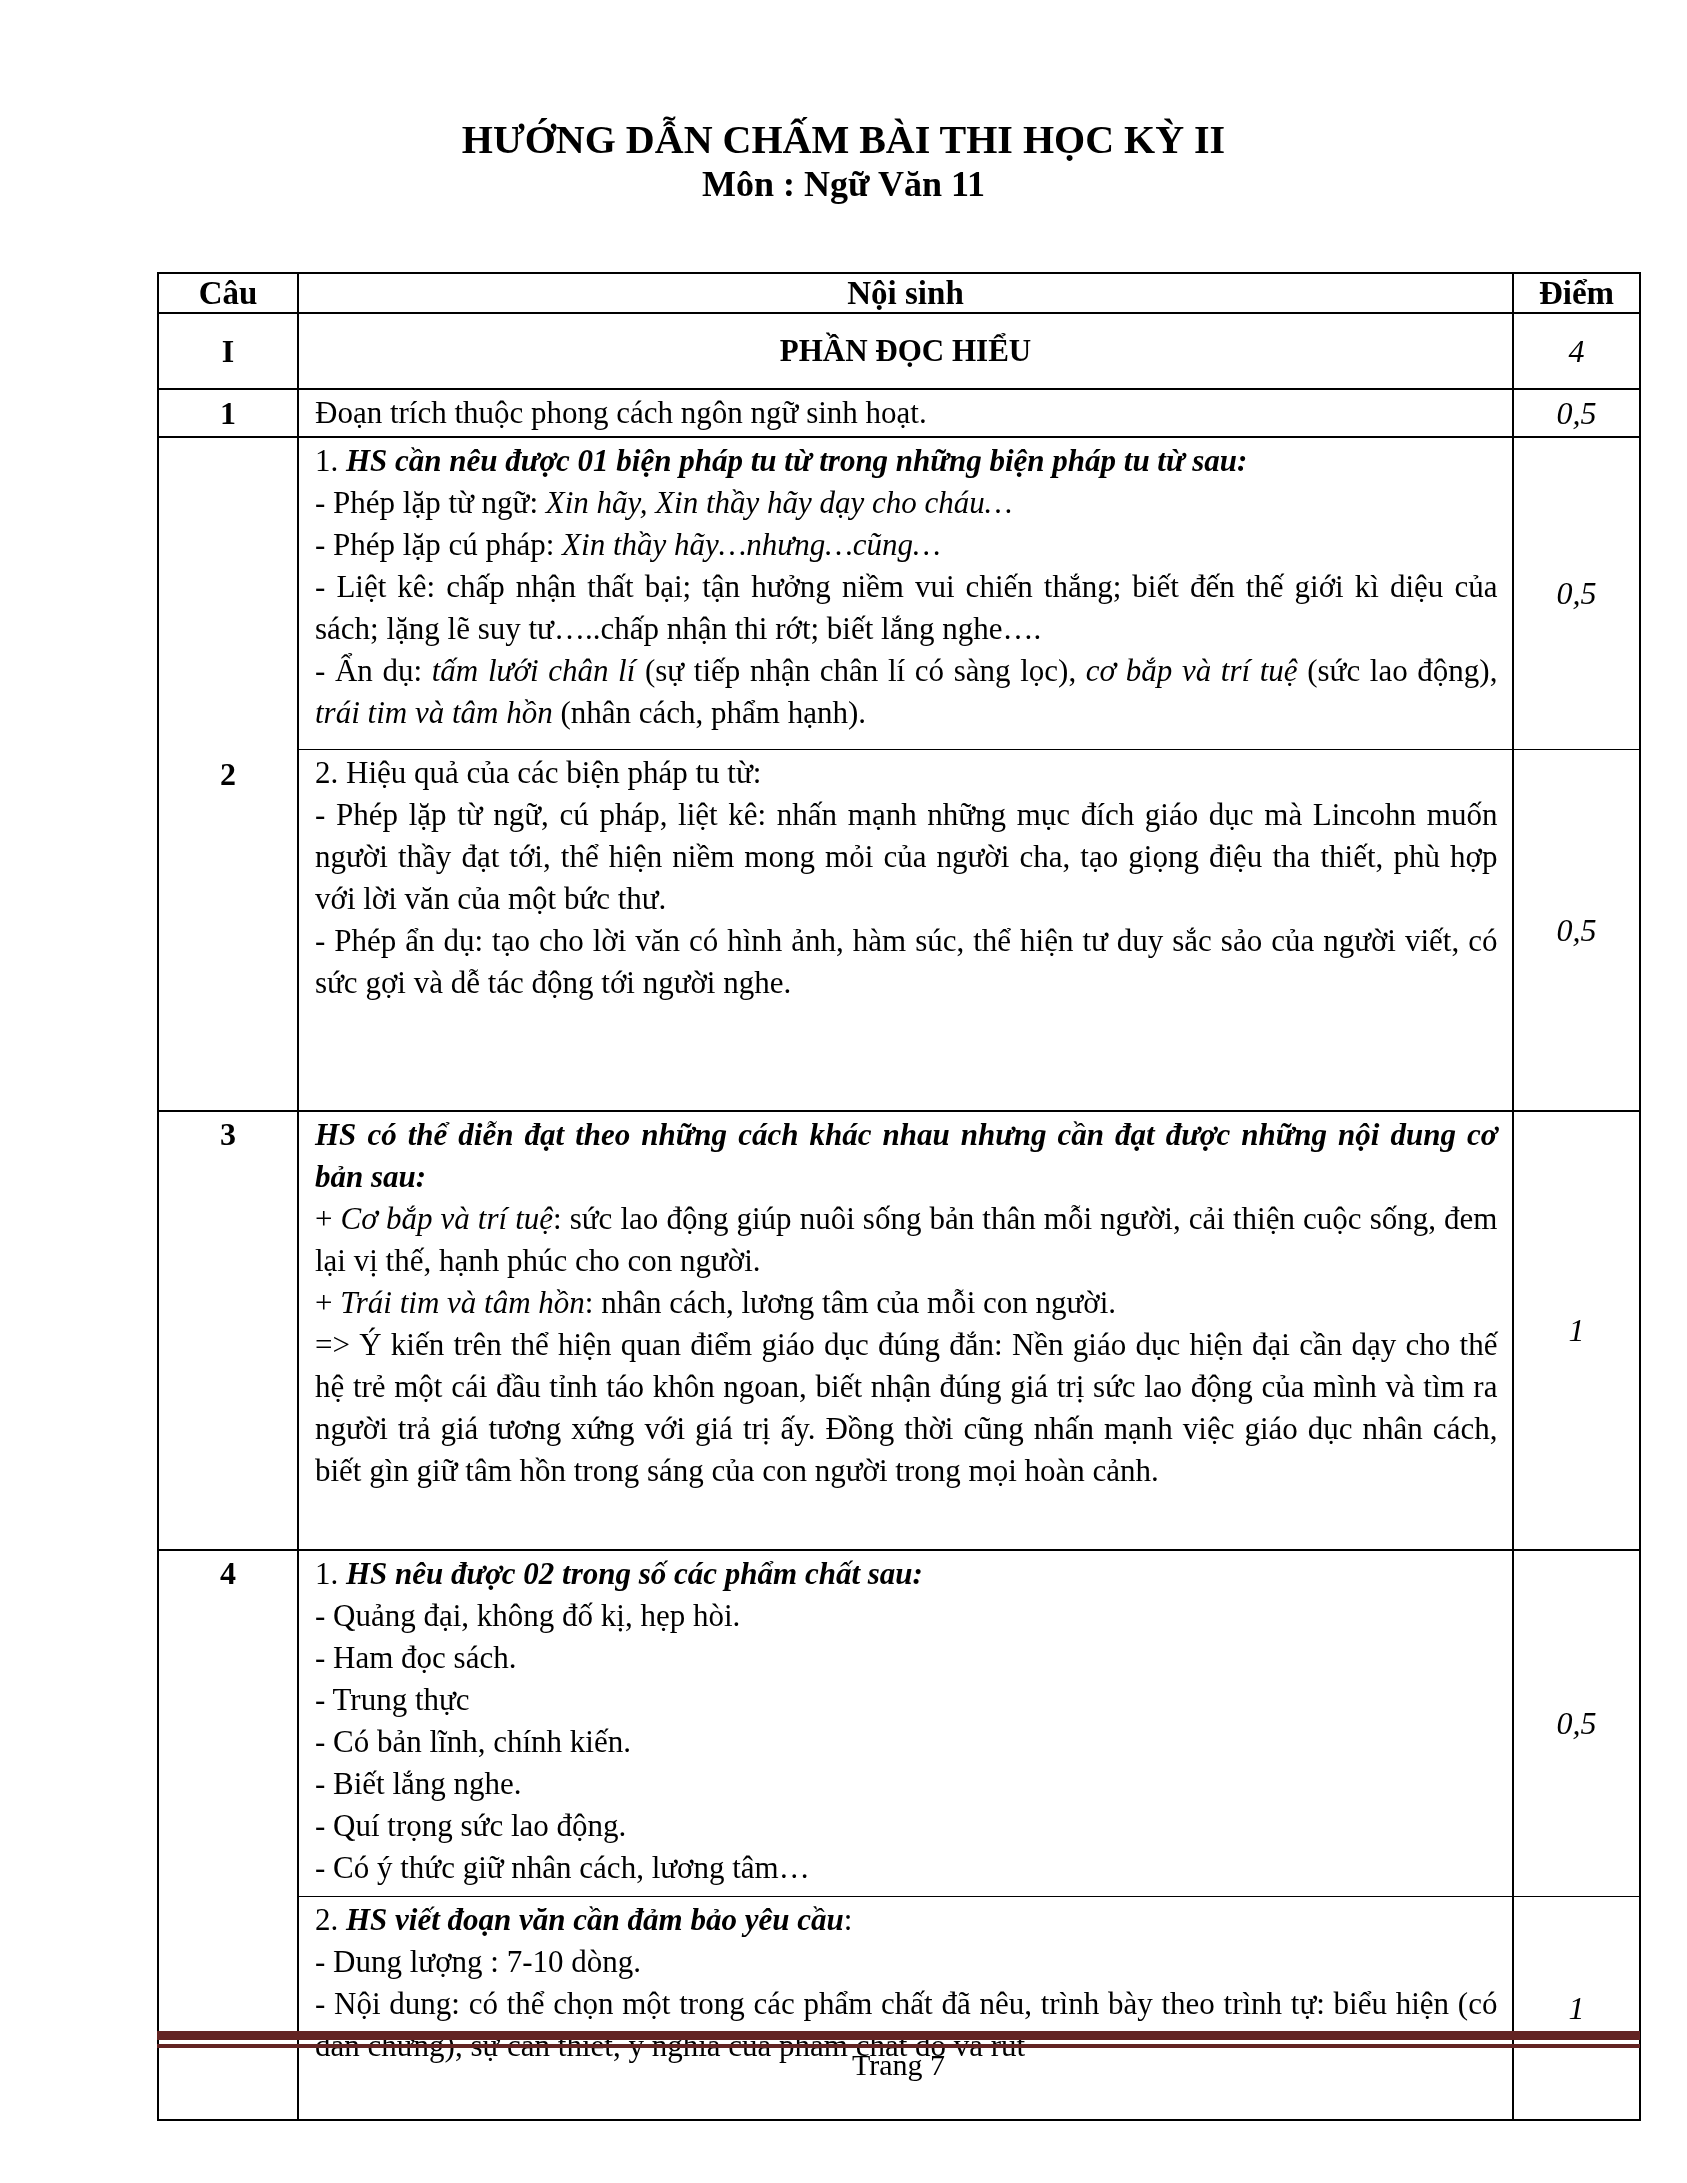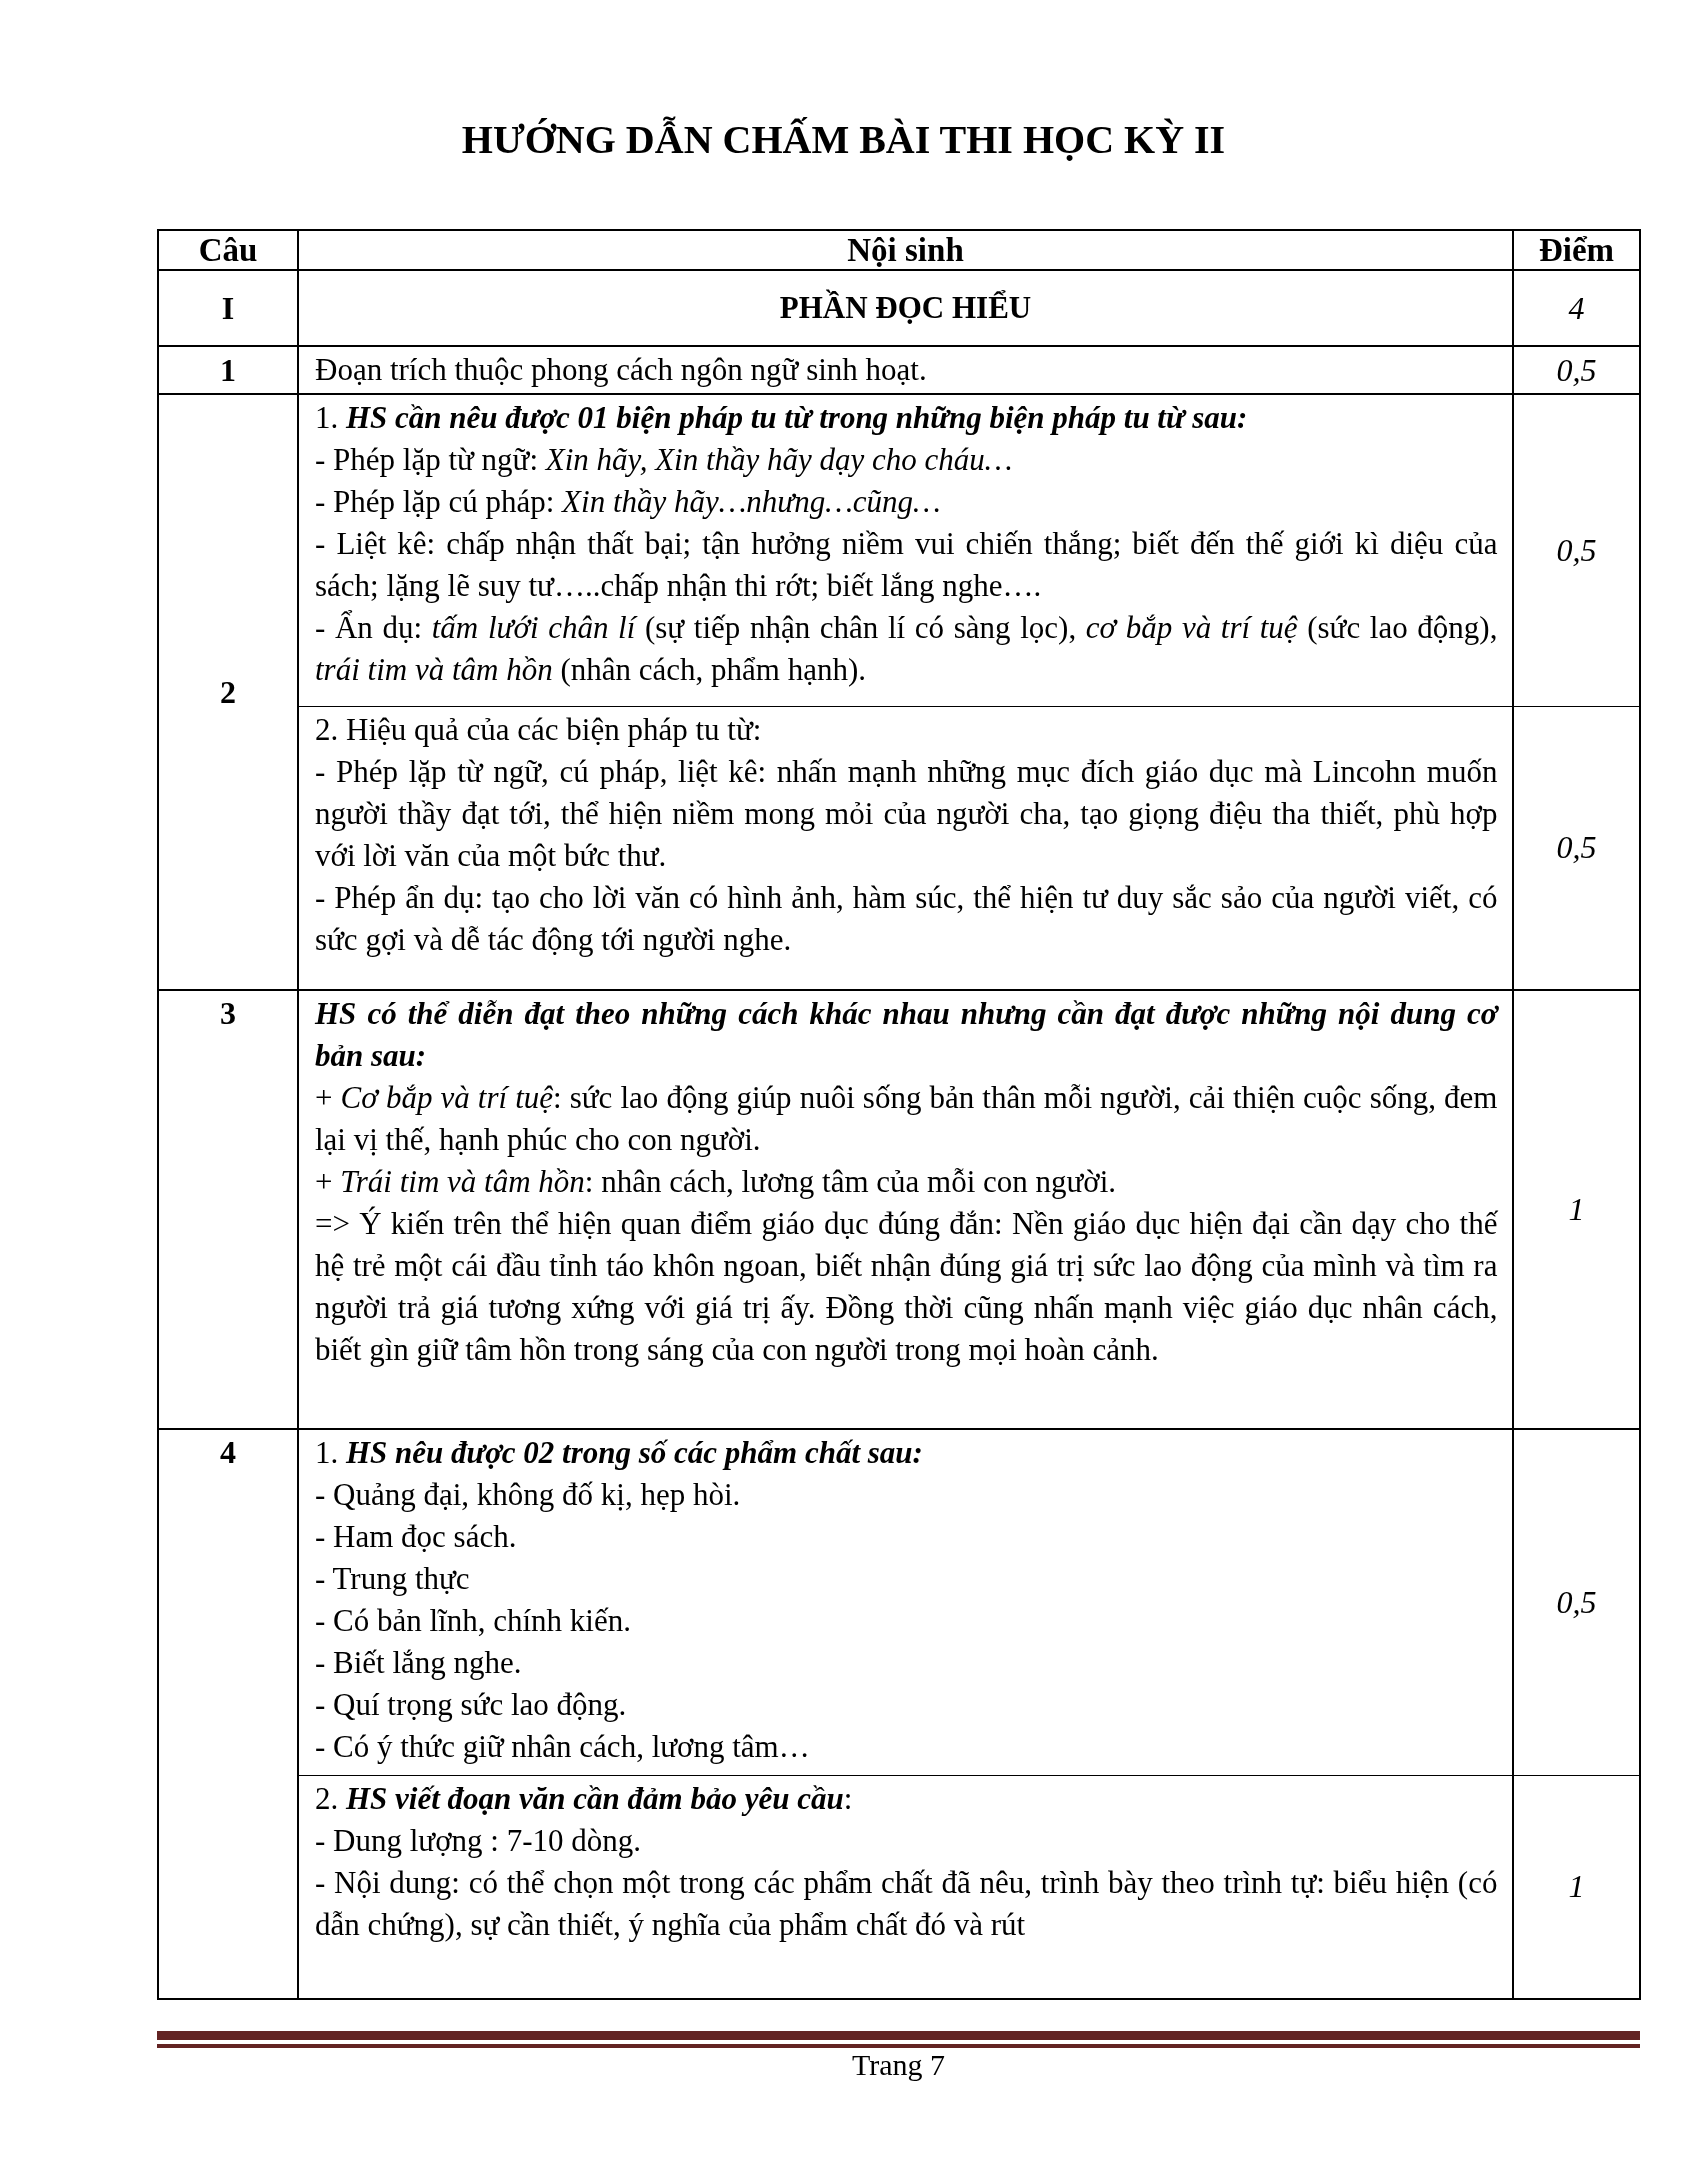--- a/index.html
+++ b/index.html
@@ -90,20 +90,21 @@
     margin-top: 0;
   }
 </style>
 </head>
 <body>
 
 <div class="page">
 
   <div class="doc-title">HƯỚNG DẪN CHẤM BÀI THI HỌC KỲ II</div>
 
+  <div class="doc-subtitle">Môn : Ngữ Văn 11</div>
 
   <table class="grading-table">
     <colgroup>
       <col class="col-cau">
       <col class="col-noi">
       <col class="col-diem">
     </colgroup>
     <thead>
       <tr>
         <th>Câu</th>
@@ -130,21 +131,21 @@
           <td class="cau" rowspan="2">2</td>
           <td class="content presub">
             <p><span class="run-n">1. </span><span class="run-bi">HS cần nêu được 01 biện pháp tu từ  trong những biện pháp tu từ sau:</span></p>
             <p><span class="run-n">- Phép lặp từ ngữ: </span><span class="run-i">Xin hãy, Xin thầy hãy dạy cho cháu…</span></p>
             <p><span class="run-n">- Phép lặp cú pháp: </span><span class="run-i">Xin thầy hãy…nhưng…cũng…</span></p>
             <p><span class="run-n">- Liệt kê: chấp nhận thất bại; tận hưởng niềm vui chiến thắng; biết đến thế giới kì diệu của sách; lặng lẽ suy tư…..chấp nhận thi rớt; biết lắng nghe….</span></p>
             <p><span class="run-n">- Ẩn dụ: </span><span class="run-i">tấm lưới chân lí </span><span class="run-n">(sự tiếp nhận  chân lí có sàng lọc), </span><span class="run-i">cơ bắp và trí tuệ </span><span class="run-n">(sức lao động), </span><span class="run-i">trái tim và tâm hồn </span><span class="run-n">(nhân cách, phẩm hạnh).</span></p>
           </td>
           <td class="score presub">0,5</td>
         </tr>
-        <tr style="height: 284px;">
+        <tr style="height: 362px;">
           <td class="content sub">
             <p><span class="run-n">2. Hiệu quả của các biện pháp tu từ:</span></p>
             <p><span class="run-n">- Phép lặp từ ngữ, cú pháp, liệt kê: nhấn mạnh những mục đích giáo dục mà Lincohn muốn người thầy đạt tới, thể hiện niềm mong mỏi của người cha, tạo giọng điệu tha thiết, phù hợp với lời văn của một bức thư.</span></p>
             <p><span class="run-n">- Phép ẩn dụ: tạo cho lời văn có hình ảnh, hàm súc, thể hiện tư duy sắc sảo của người viết,  có sức gợi và dễ tác động tới người nghe.</span></p>
           </td>
           <td class="score sub">0,5</td>
         </tr>
         <tr style="height: 439px;">
           <td class="cau vtop" rowspan="1">3</td>
           <td class="content">

